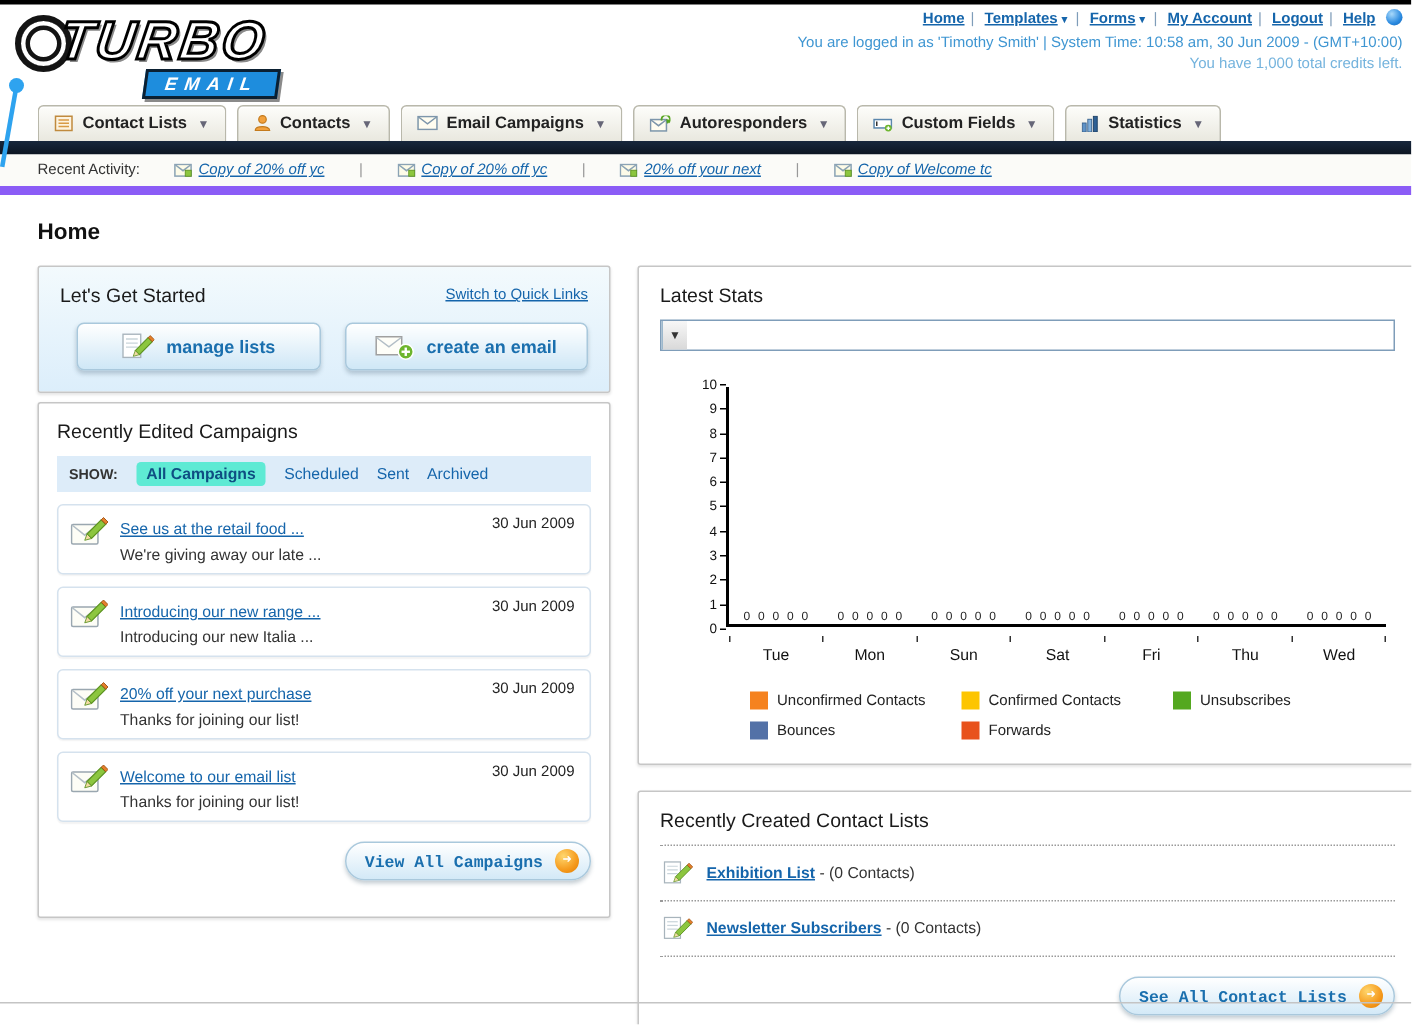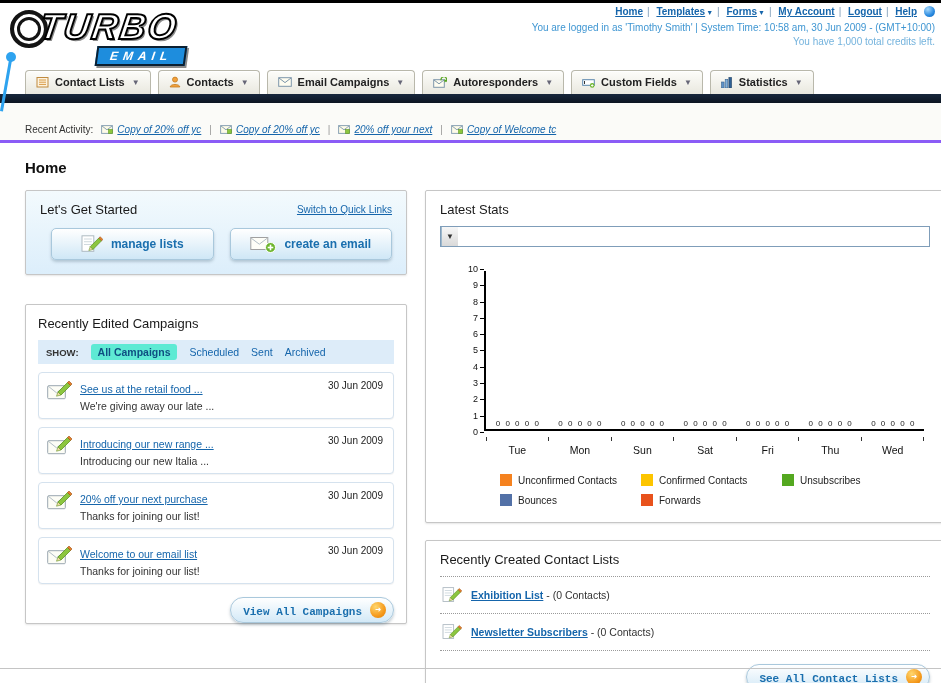--- a/index.html
+++ b/index.html
@@ -35,22 +35,22 @@
 
   
   .tabs { display:flex; gap:7px; align-items:flex-end; padding-left:25px; height:30px; }
   .tab { display:flex; align-items:center; gap:6px; padding:5px 10px 6px; font-size:11px; font-weight:bold; color:#222;
          background:linear-gradient(#fdfdfa,#e9e8df); border:1px solid #b9b8ab; border-bottom:none;
          border-radius:4px 4px 0 0; box-shadow:inset 0 1px 0 #fff; cursor:pointer; white-space:nowrap; }
   .tab .caret { font-size:8px; color:#667; margin-left:1px; }
   .navbar-bar { height:9px; background:linear-gradient(#18273c,#0c1522); }
 
   
-  .activity { display:flex; align-items:center; gap:8px; padding:21px 0 5px 25px; font-size:10px;
-              background:#fbfbf8; border-bottom:3px solid #8b5cf6; }
+  .activity { display:flex; align-items:center; gap:23px; padding:5px 0 5px 25px; font-size:10px;
+              background:#fbfbf8; border-bottom:6px solid #8b5cf6; }
   .activity-label { color:#333; }
   .activity-item { display:flex; align-items:center; gap:4px; cursor:pointer;font-style:italic; }
   .activity-item a { color:#1565ab; text-decoration:underline; }
   .activity .bar { color:#999; }
 
   
   .main { padding:10px 25px 0; }
   .page-title { font-size:15px; font-weight:bold; color:#111; margin:6px 0 14px; }
   .columns { display:flex; gap:18px; align-items:flex-start; }
   .col-left { width:382px; flex:none; }
@@ -62,21 +62,21 @@
   .link { color:#1565ab; font-size:10px; text-decoration:underline; cursor:pointer; }
 
   
   .get-started { background:linear-gradient(#f3fafd,#dceefb); padding:11px 14px 14px; }
   .gs-buttons { display:flex; gap:16px; margin-top:11px;padding-left:11px; }
   .gs-btn { flex:1; height:32px; display:flex; align-items:center; justify-content:center; gap:8px;
             background:linear-gradient(#ffffff,#cfe7f6); border:1px solid #a9c8dc; border-radius:5px;
             box-shadow:0 2px 3px rgba(60,90,110,.28); color:#1a6fae; font-weight:bold; font-size:12px; cursor:pointer; }
 
   
-  .campaigns-panel { margin-top:29px; padding:11px 12px 0; }
+  .campaigns-panel { margin-top:6px; padding:11px 12px 24px; }
   .filter-bar { background:#ddecf9; margin-top:9px; padding:4px 8px; display:flex; align-items:center; gap:12px; font-size:10.5px; }
   .show-label { font-size:9.5px; font-weight:bold; color:#333; }
   .filter { color:#1565ab; cursor:pointer; }
   .filter.active { background:#5eead4; color:#0f4f82; font-weight:bold; padding:2px 7px; border-radius:3px; }
   .camp-item { position:relative; display:flex; gap:8px; align-items:flex-start; border:1px solid #d5e2ee;
                border-radius:4px; padding:6px 8px; margin-top:8px; background:#fff; box-shadow:0 1px 1px rgba(0,0,0,.05); }
   .camp-title { color:#1565ab; text-decoration:underline; font-size:10.5px; cursor:pointer; }
   .camp-sub { color:#333; font-size:10.5px; margin-top:3px; }
   .camp-date { position:absolute; right:10px; top:7px; font-size:10px; color:#222; }
   .panel-actions { display:flex; justify-content:flex-end; margin-top:13px; }

